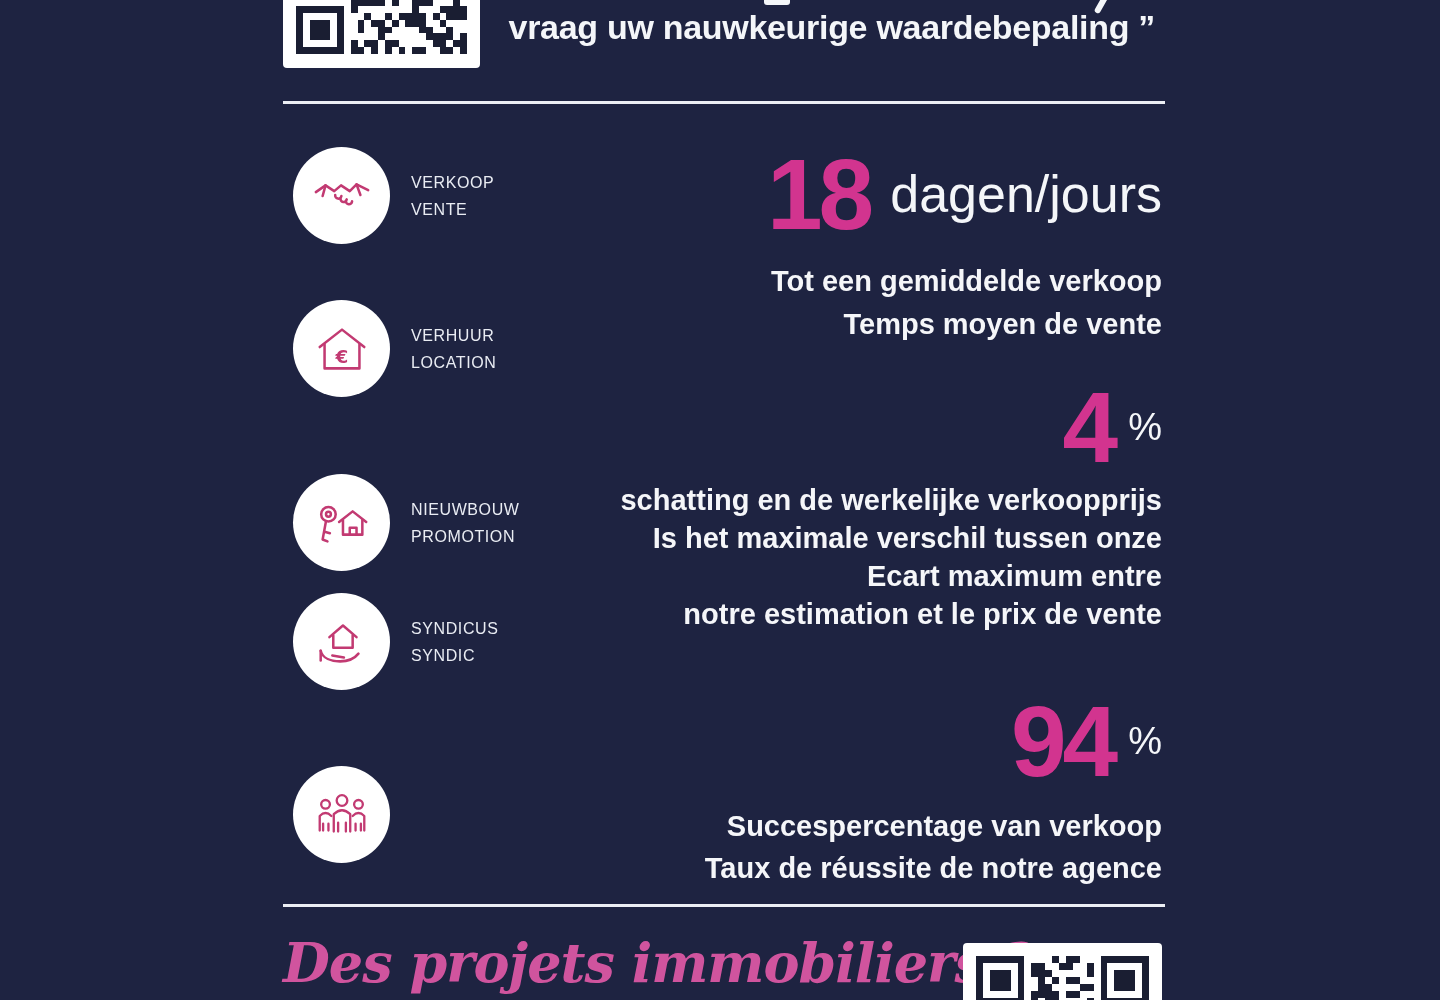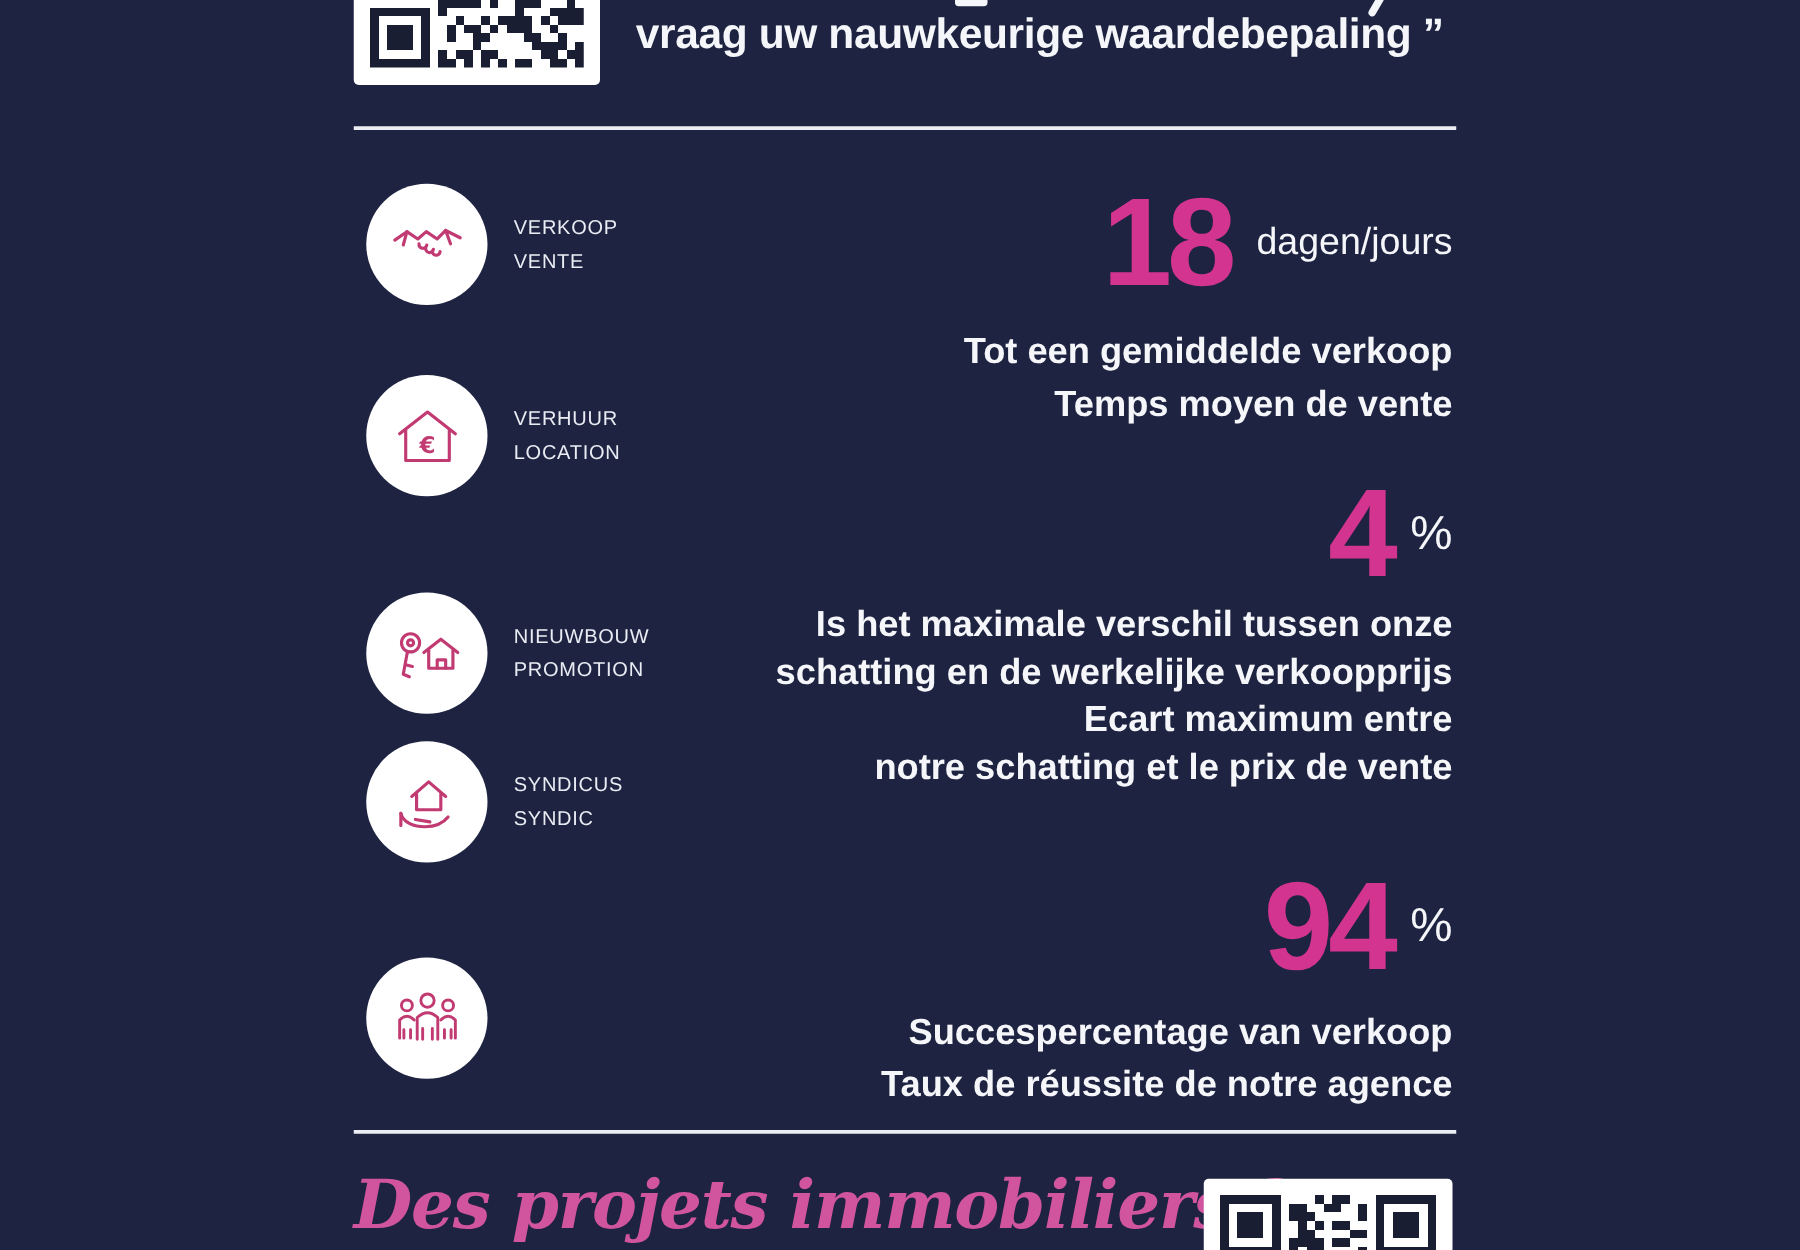--- a/index.html
+++ b/index.html
@@ -90,21 +90,21 @@
     font-size: 100px;
     font-weight: 700;
     letter-spacing: -4px;
     color: var(--pink, #d2348f);
     line-height: 88px;
   }
   .unit {
     color: #f4f6f9;
     font-weight: 400;
   }
-  .unit-big { font-size: 30px; margin-left: 20px; }
+  .unit-big { font-size: 52px; margin-left: 20px; }
   .unit-pct { font-size: 38px; margin-left: 14px; }
   .stat-lines {
     color: #f5f6f9;
     font-weight: 700;
     font-size: 29px;
     white-space: nowrap;
   }
   .stat-1 { top: 150px; }
   .stat-1 .stat-lines { margin-top: 22px; line-height: 43px; }
   .stat-2 { top: 385px; }
@@ -450,24 +450,24 @@
       <div>Temps moyen de vente</div>
     </div>
   </section>
 
   <section class="stat stat-2">
     <div class="num-row">
       <span class="num">4</span>
       <span class="unit unit-pct">%</span>
     </div>
     <div class="stat-lines">
+      <div>schatting en de werkelijke verkoopprijs</div>
       <div>Is het maximale verschil tussen onze</div>
-      <div>schatting en de werkelijke verkoopprijs</div>
       <div>Ecart maximum entre</div>
-      <div>notre schatting et le prix de vente</div>
+      <div>notre estimation et le prix de vente</div>
     </div>
   </section>
 
   <section class="stat stat-3">
     <div class="num-row">
       <span class="num">94</span>
       <span class="unit unit-pct">%</span>
     </div>
     <div class="stat-lines">
       <div>Succespercentage van verkoop</div>

